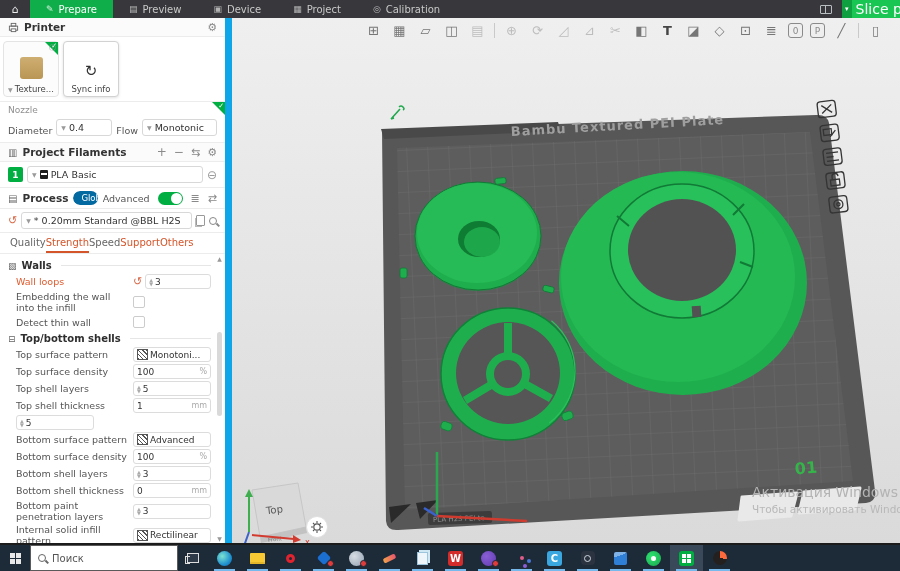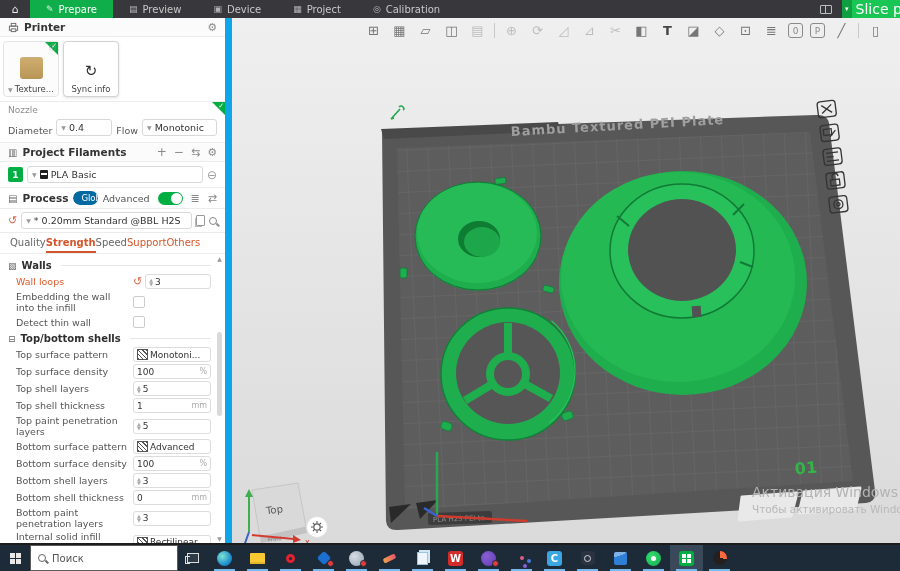--- a/index.html
+++ b/index.html
@@ -61,21 +61,21 @@
   .tog{width:25px;height:13px;border-radius:7px;background:#00ae42;position:relative}
   .tog::after{content:"";position:absolute;right:1px;top:1px;width:11px;height:11px;border-radius:50%;background:#fff}
   .ric{color:#8a8a8a;font-size:11px}
   .preset-row{display:flex;align-items:center;gap:4px;padding:3px 8px;border-bottom:1px solid #ececec}
   .undo{color:#d86b4a;font-size:11px}
   .doc-ic{width:9px;height:11px;border:1px solid #999;border-radius:1px;box-shadow:-2px 2px 0 -1px #bbb}
   .mag-ic{width:8px;height:8px;border:1.4px solid #888;border-radius:50%;position:relative}
   .mag-ic::after{content:"";position:absolute;left:6px;top:6px;width:4px;height:1.5px;background:#888;transform:rotate(45deg)}
   #ptabs{display:flex;gap:0;padding:4px 10px 0 10px;border-bottom:1px solid #ececec;font-size:10px}
   .ptab{color:#666;padding-bottom:3px}
-  .ptab.active{color:#d4552a;font-weight:bold;border-bottom:2px solid #d4552a}
+  .ptab.active{color:#d4552a;font-weight:normal;border-bottom:2px solid #d4552a}
   .ptab.mod{color:#d4552a}
   #params{position:relative;flex:1;overflow:hidden;padding:3px 12px 0 6px}
   .sec{display:flex;align-items:center;gap:5px;margin:3px 2px 2px 2px}
   .sec .sic{font-size:9px;color:#666}
   .sec b{font-size:10px;color:#2e2e2e}
   .sec::after{content:"";flex:1;border-top:1px solid #e6e6e6;margin-left:4px}
   .prow{display:flex;align-items:center;padding:1px 2px 1px 10px;min-height:16px}
   .plabel{font-size:9.5px;color:#555;flex:1;line-height:11px;padding-right:4px}
   .plabel.mod{color:#dd5b2f}
   .pctrl{width:78px;display:flex;align-items:center;gap:3px;flex:none}
@@ -327,21 +327,20 @@
         <div class="prow">
           <div class="plabel">Top shell thickness</div>
           <div class="pctrl">
             <div class="inp">
               <span>1</span>
               <span class="un">mm</span>
             </div>
           </div>
         </div>
         <div class="prow">
-          <div class="plabel">Top paint penetration layers</div>
           <div class="pctrl">
             <div class="inp">
               <span class="arrs">
                 <span>▲</span>
                 <span>▼</span>
               </span>
               <span>5</span>
             </div>
           </div>
         </div>

